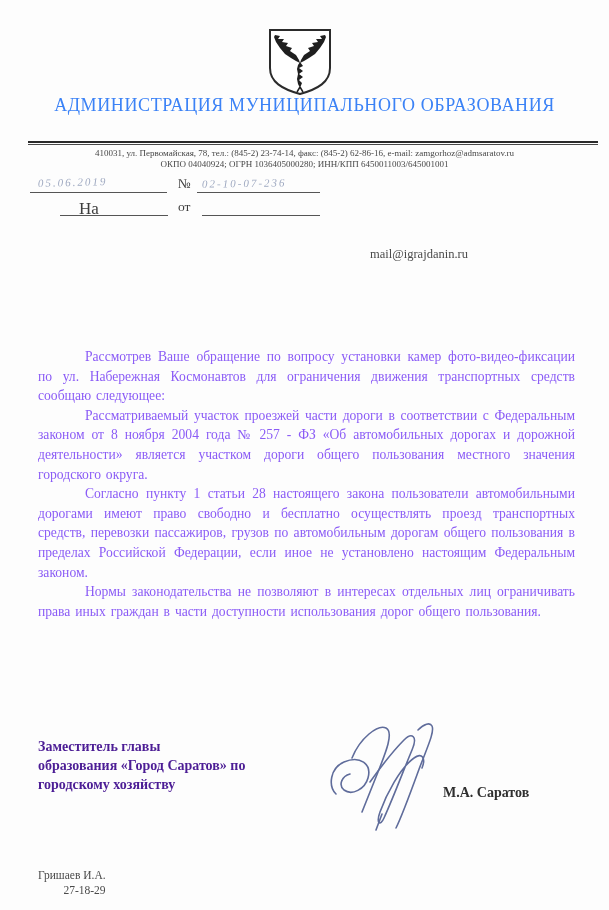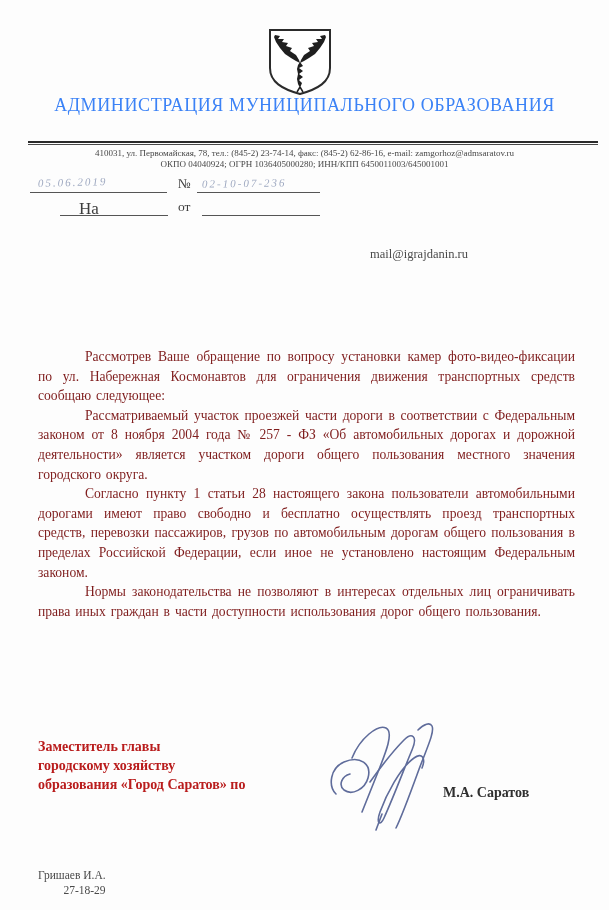--- a/index.html
+++ b/index.html
@@ -56,26 +56,26 @@
     position:absolute; top:247px; left:370px;
     font-size:12.5px; color:#4a4a4a;
   }
   
   .body-text {
     position:absolute; top:347px; left:38px; width:537px;
   }
   .body-text p {
     text-align:justify; text-indent:47px;
     font-size:13.6px; line-height:19.6px;
-    word-spacing:1.5px; color:#7f1d1d;
+    word-spacing:1.5px; color:#8b5cf6;
   }
   
   .sig-title {
     position:absolute; top:737px; left:38px; width:310px;
-    font-weight:bold; font-size:14px; line-height:19px; color:#b91c1c;
+    font-weight:bold; font-size:14px; line-height:19px; color:#4c1d95;
   }
   .sig-scribble { position:absolute; top:716px; left:322px; width:140px; height:122px; }
   .signer-name {
     position:absolute; top:785px; left:443px;
     font-weight:bold; font-size:14px; color:#2f2f2f;
   }
   
   .executor {
     position:absolute; top:868px; left:38px;
     font-size:11.5px; line-height:14.5px; color:#4a4a4a;text-align:right;
@@ -130,22 +130,22 @@
 
   <div class="body-text">
       <p>Рассмотрев Ваше обращение по вопросу установки камер фото-видео-фиксации по ул. Набережная Космонавтов для ограничения движения транспортных средств сообщаю следующее:</p>
       <p>Рассматриваемый участок проезжей части дороги в соответствии с Федеральным законом от 8 ноября 2004 года № 257 - ФЗ «Об автомобильных дорогах и дорожной деятельности» является участком дороги общего пользования местного значения городского округа.</p>
       <p>Согласно пункту 1 статьи 28 настоящего закона пользователи автомобильными дорогами имеют право свободно и бесплатно осуществлять проезд транспортных средств, перевозки пассажиров, грузов по автомобильным дорогам общего пользования в пределах Российской Федерации, если иное не установлено настоящим Федеральным законом.</p>
       <p>Нормы законодательства не позволяют в интересах отдельных лиц ограничивать права иных граждан в части доступности использования дорог общего пользования.</p>
     </div>
 
   <div class="sig-title">
       <div>Заместитель главы</div>
+      <div>образования «Город Саратов» по</div>
       <div>городскому хозяйству</div>
-      <div>образования «Город Саратов» по</div>
     </div>
 
   <div class="sig-scribble">
     <svg width="140" height="122" viewBox="0 0 140 122">
       <g fill="none" stroke="#44538a" stroke-width="1.6" stroke-linecap="round" opacity="0.85">
         <path d="M14,78 C6,70 8,52 22,46 C38,39 50,48 46,62 C43,73 30,80 22,74 C16,69 20,60 28,58"></path>
         <path d="M30,42 C38,22 56,8 64,12 C72,16 64,36 56,56 C50,71 44,86 40,96"></path>
         <path d="M48,66 C58,52 72,34 82,24 C90,16 96,20 90,34 C82,53 72,80 62,102 C58,111 54,107 58,96 C64,79 78,52 92,42 C100,36 104,42 100,52"></path>
         <path d="M96,14 C102,8 108,6 110,10 C113,16 104,34 96,56 C88,78 80,100 74,112"></path>
         <path d="M60,98 L54,114"></path>

